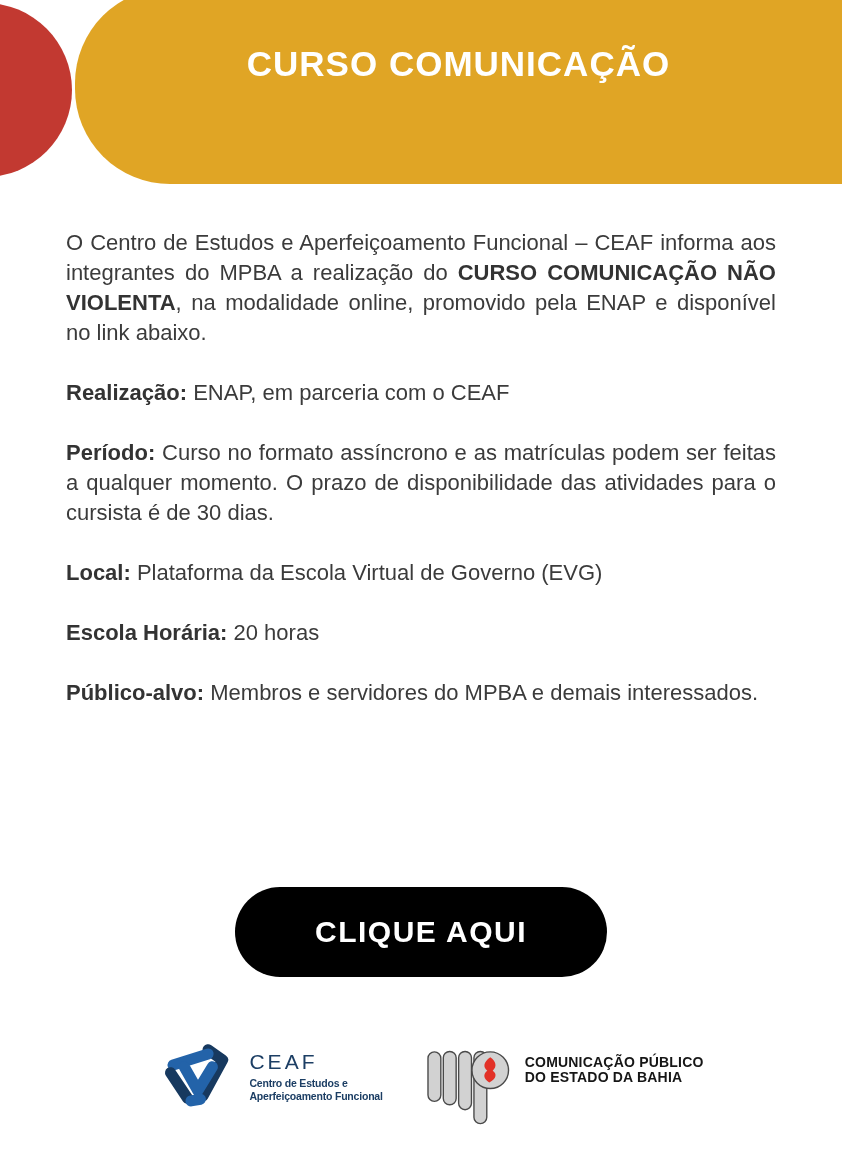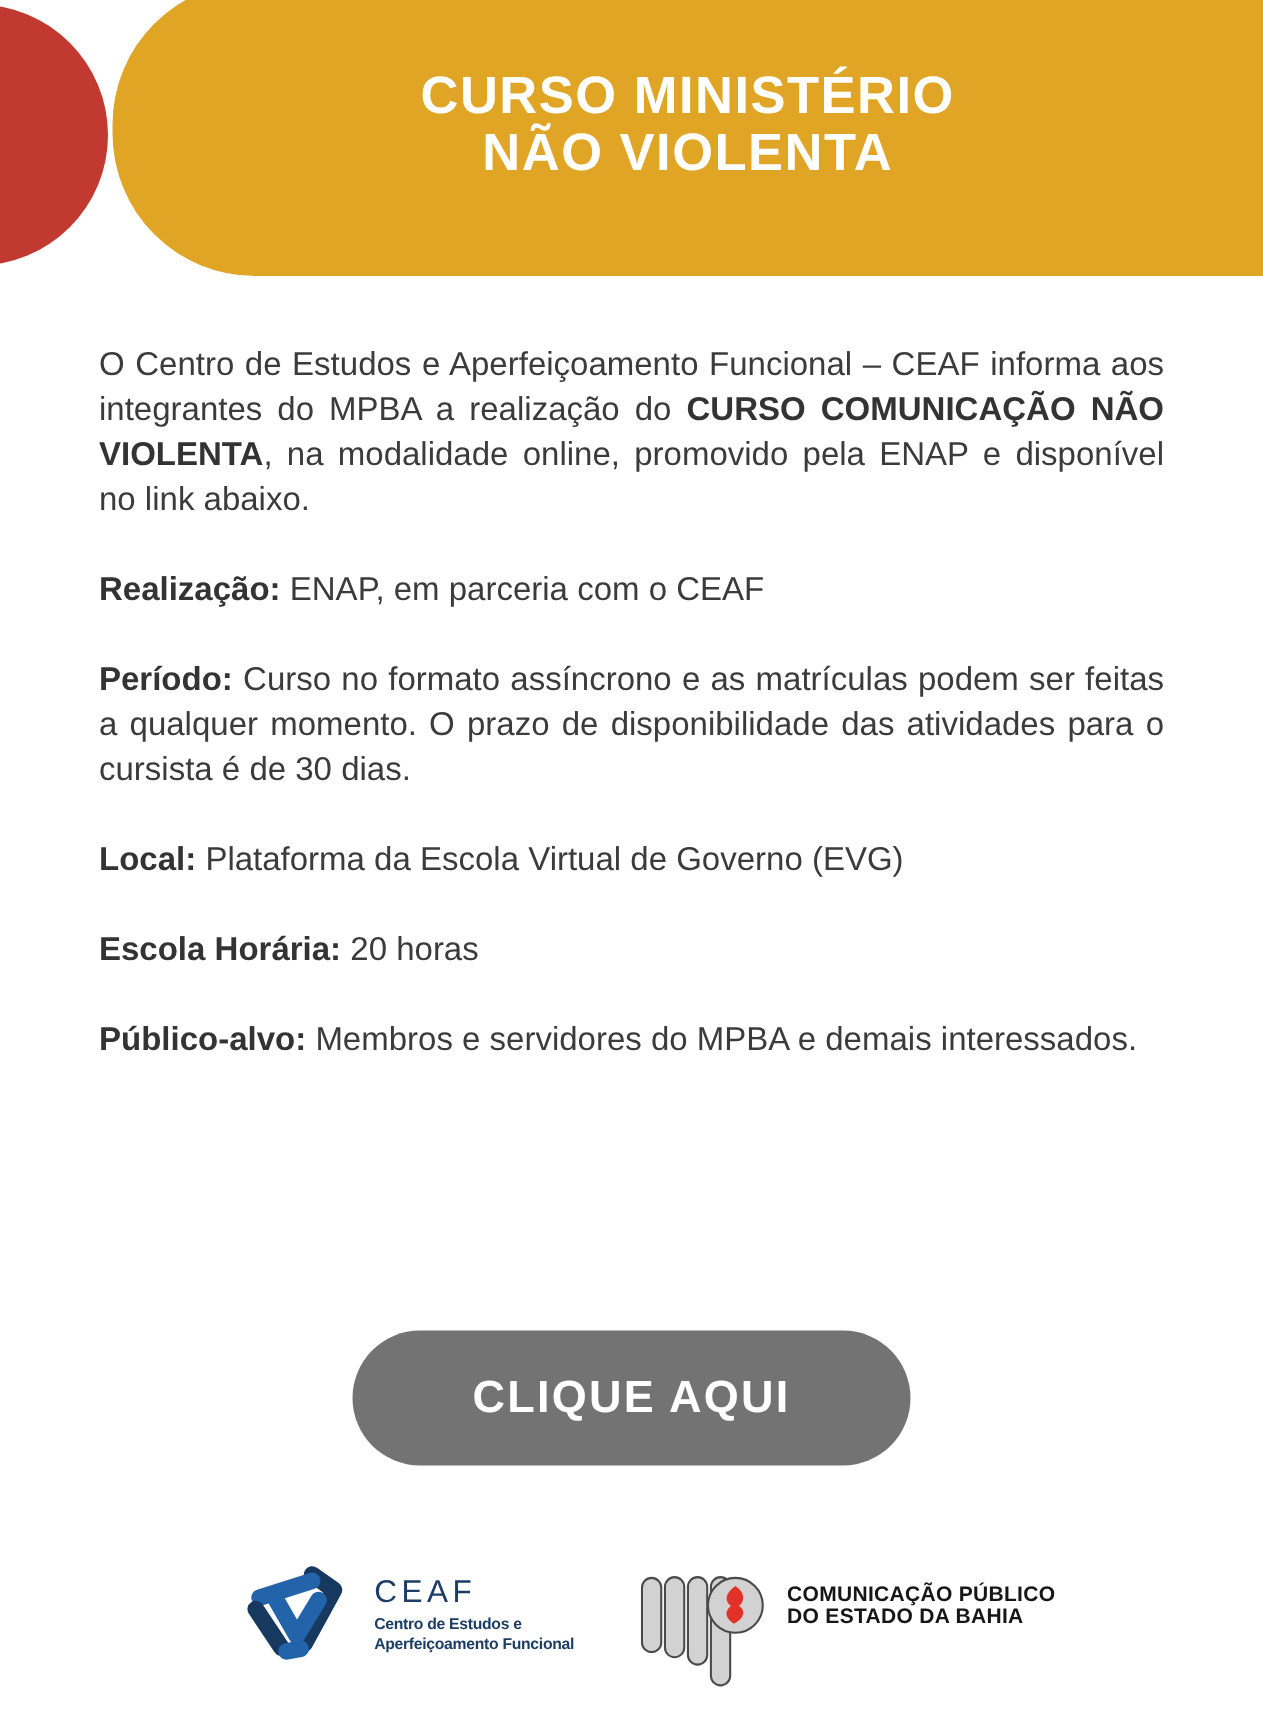--- a/index.html
+++ b/index.html
@@ -53,21 +53,21 @@
   .content strong{color:#333333;}
   
   .cta-row{
     position:absolute;
     left:0;right:0;top:887px;
     display:flex;justify-content:center;
   }
   .cta{
     width:372px;height:90px;
     border-radius:45px;
-    background:#737373;
+    background:#000000;
     color:#ffffff;
     font-size:30px;font-weight:bold;letter-spacing:1.5px;
     display:flex;align-items:center;justify-content:center;
     text-decoration:none;
     cursor:pointer;border:none;
     font-family:"Liberation Sans", sans-serif;
   }
   
   .footer{
     position:absolute;
@@ -95,22 +95,21 @@
 </style>
 </head>
 <body>
 
 <div class="page">
 
   <div class="red-circle"></div>
 
   <header class="banner"></header>
   <h1 class="banner-title">
-    <span>CURSO MINISTÉRIO</span>
-    <span>NÃO VIOLENTA</span>
+    <span>CURSO COMUNICAÇÃO</span>
   </h1>
 
   <main class="content">
     <p><span>O Centro de Estudos e Aperfeiçoamento Funcional – CEAF informa aos integrantes do MPBA a realização do </span><strong>CURSO COMUNICAÇÃO NÃO VIOLENTA</strong><span>, na modalidade online, promovido pela ENAP e disponível no link abaixo.</span></p>
 
     <p><strong>Realização:</strong> <span>ENAP, em parceria com o CEAF</span></p>
 
     <p><strong>Período:</strong> <span>Curso no formato assíncrono e as matrículas podem ser feitas a qualquer momento. O prazo de disponibilidade das atividades para o cursista é de 30 dias.</span></p>
 
     <p><strong>Local:</strong> <span>Plataforma da Escola Virtual de Governo (EVG)</span></p>

